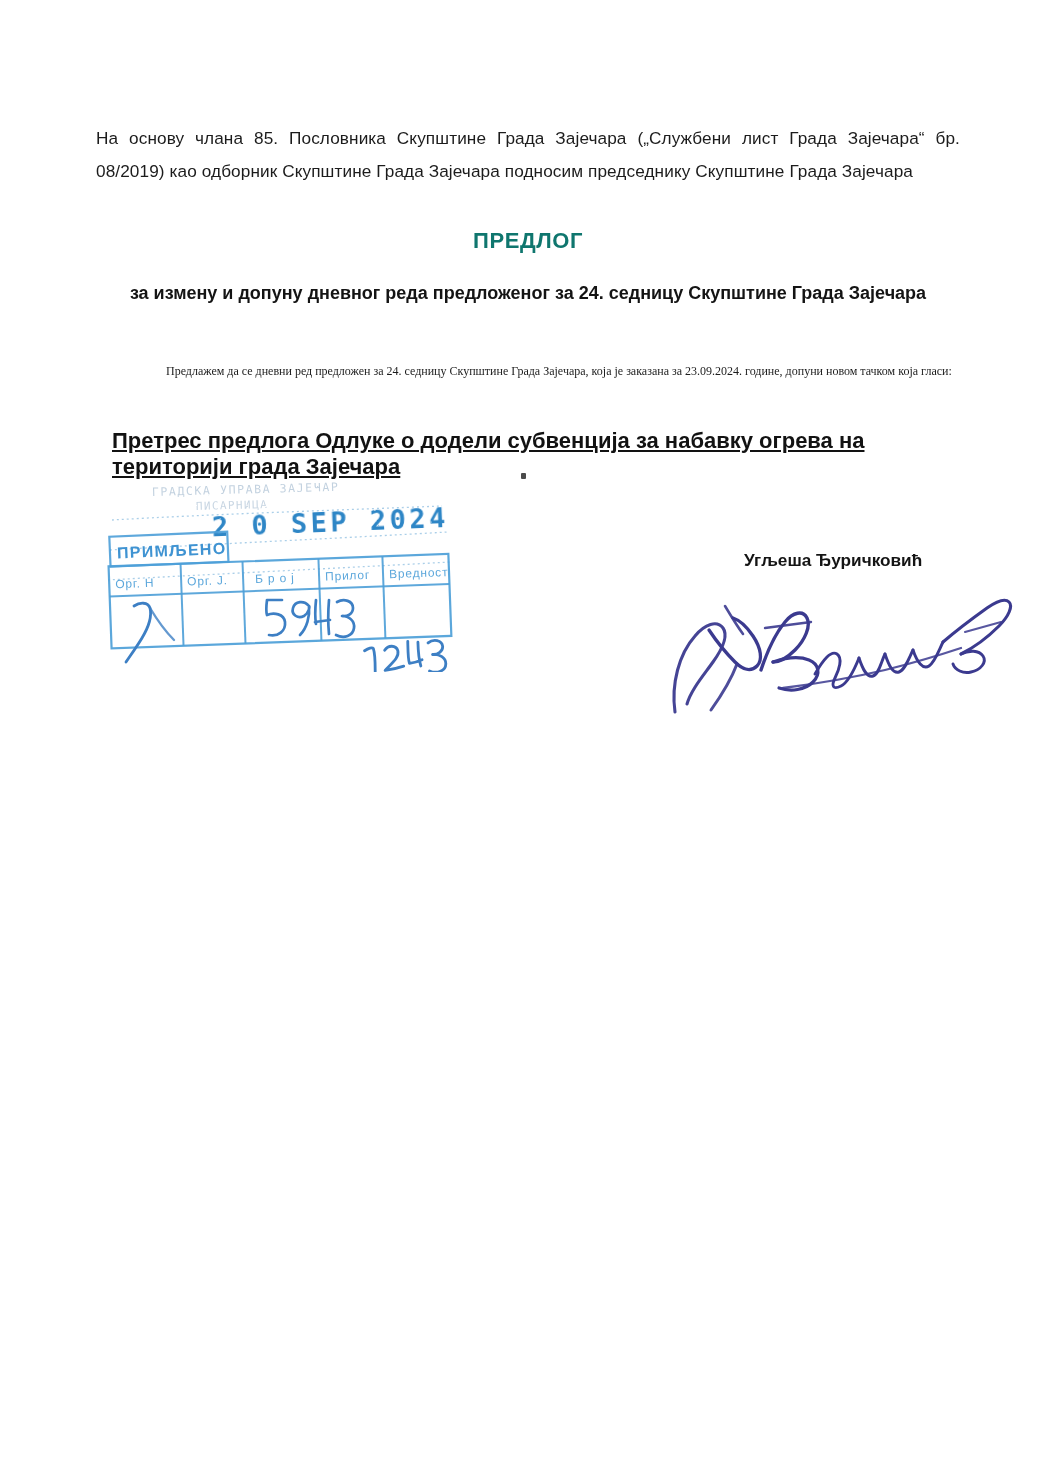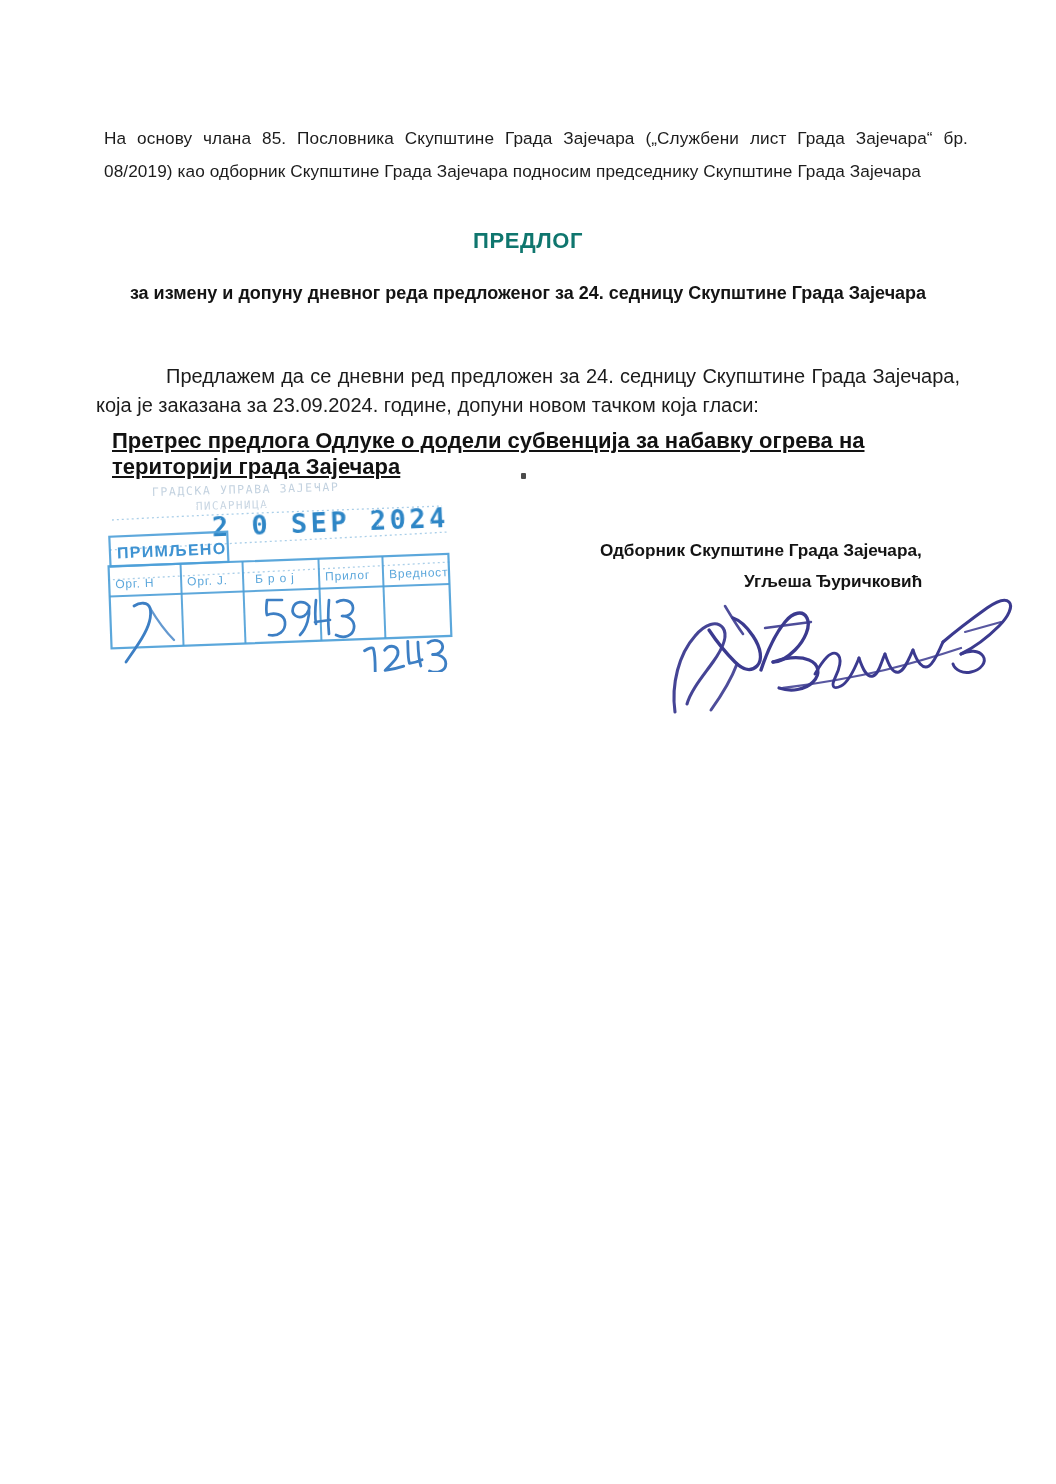--- a/index.html
+++ b/index.html
@@ -28,21 +28,20 @@
     position: absolute;
     left: 96px;
     top: 122px;
     width: 864px;
     font-size: 17.2px;
     line-height: 33px;
     text-align: justify;
     text-justify: inter-word;
     letter-spacing: .1px;
     color: #1c1c1c;
-    margin-left: 8px;
   }
 
   .doc-title {
     position: absolute;
     left: 0;
     top: 228px;
     width: 1056px;
     text-align: center;
     font-size: 22px;
     font-weight: 700;
@@ -60,24 +59,25 @@
     font-weight: 700;
     line-height: 26px;
     color: #141414;
   }
 
   .body-para {
     position: absolute;
     left: 96px;
     top: 362px;
     width: 864px;
-    font-size: 20px;
-    line-height: 29px;
+    font-size: 12px;
+    line-height: 18px;
     text-align: justify;
     color: #1c1c1c;
+    font-family: Liberation Serif, serif;
   }
   .body-para .indent { display: inline-block; width: 70px; }
 
   .bold-item {
     position: absolute;
     left: 112px;
     top: 428px;
     width: 856px;
     font-size: 22px;
     font-weight: 700;
@@ -156,21 +156,20 @@
 
   <div class="body-para">
     <span class="indent"></span><span>Предлажем да се дневни ред предложен за 24. седницу Скупштине Града Зајечара, која је заказана за 23.09.2024. године, допуни новом тачком која гласи:</span>
   </div>
 
   <div class="bold-item">Претрес предлога Одлуке о додели субвенција за набавку огрева на територији града Зајечара</div>
 
   <div class="stray-dot"></div>
 
   <div class="sig-block">
-    <div class="sig-role">Одборник Скупштине Града Зајечара,</div>
     <div class="sig-name">Угљеша Ђуричковић</div>
   </div>
 
   <div class="sig-ink">
     <svg width="350" height="125" viewBox="0 0 350 125" xmlns="http://www.w3.org/2000/svg">
       <g fill="none" stroke="#3b3a8f" stroke-linecap="round" stroke-linejoin="round">
 
         <path d="M10 120 C6 92 14 62 30 44 C40 32 52 28 58 36 C63 43 58 56 48 70
                  C38 84 26 98 22 112" stroke-width="3.1" opacity=".95"></path>
 

